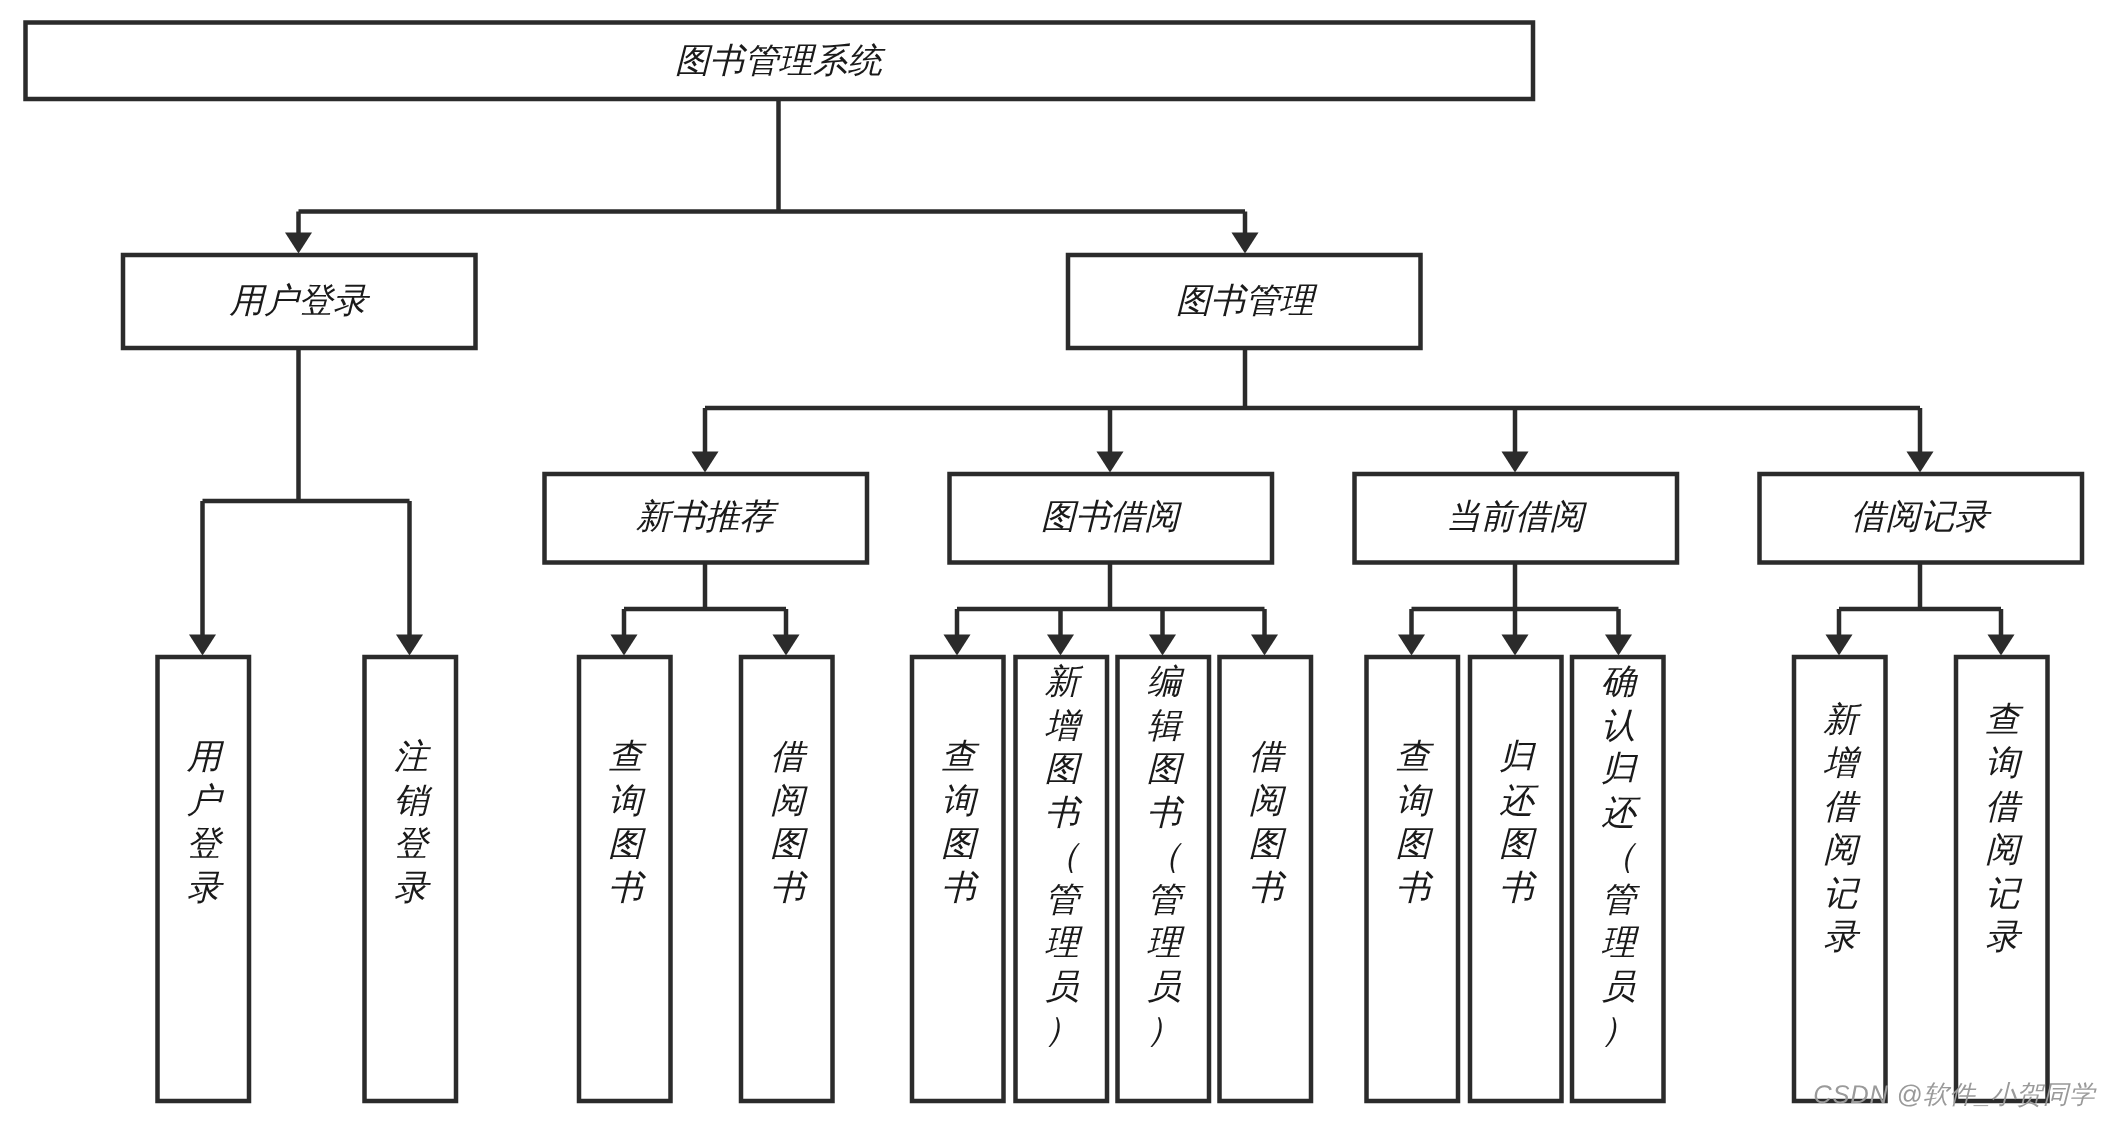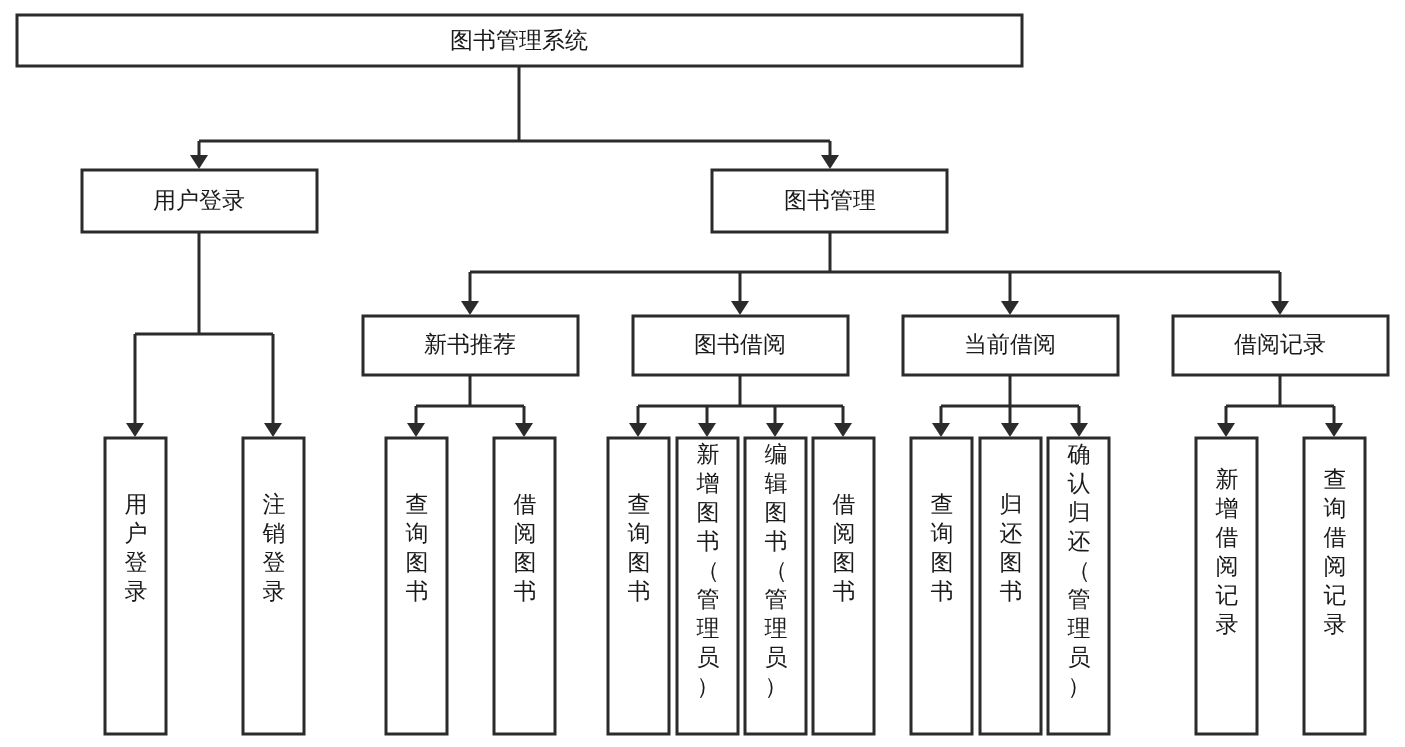--- a/index.html
+++ b/index.html
@@ -9,20 +9,21 @@
   }
   body {
     font-family: "Liberation Sans", "DejaVu Sans", sans-serif;
   }
   #diagram-root {
     position: relative;
     width: 1405px;
     height: 747px;
     background: #ffffff;
     overflow: hidden;
+    font-style: italic;
   }
   svg.flow {
     position: absolute;
     top: 0;
     left: 0;
     width: 1405px;
     height: 747px;
   }
   .node-box {
     fill: #ffffff;
@@ -219,14 +220,15 @@
       <rect class="node-box" x="1196" y="438" width="61" height="296"></rect>
       <text class="node-label-v" x="1227" y="487"><tspan x="1227" dy="0">新</tspan><tspan x="1227" dy="29">增</tspan><tspan x="1227" dy="29">借</tspan><tspan x="1227" dy="29">阅</tspan><tspan x="1227" dy="29">记</tspan><tspan x="1227" dy="29">录</tspan></text>
     </g>
     <g>
       <rect class="node-box" x="1304" y="438" width="61" height="296"></rect>
       <text class="node-label-v" x="1335" y="487"><tspan x="1335" dy="0">查</tspan><tspan x="1335" dy="29">询</tspan><tspan x="1335" dy="29">借</tspan><tspan x="1335" dy="29">阅</tspan><tspan x="1335" dy="29">记</tspan><tspan x="1335" dy="29">录</tspan></text>
     </g>
 
   </svg>
 
+  <div class="watermark">CSDN @软件_小贺同学</div>
 
 </div>
 
 </body></html>

